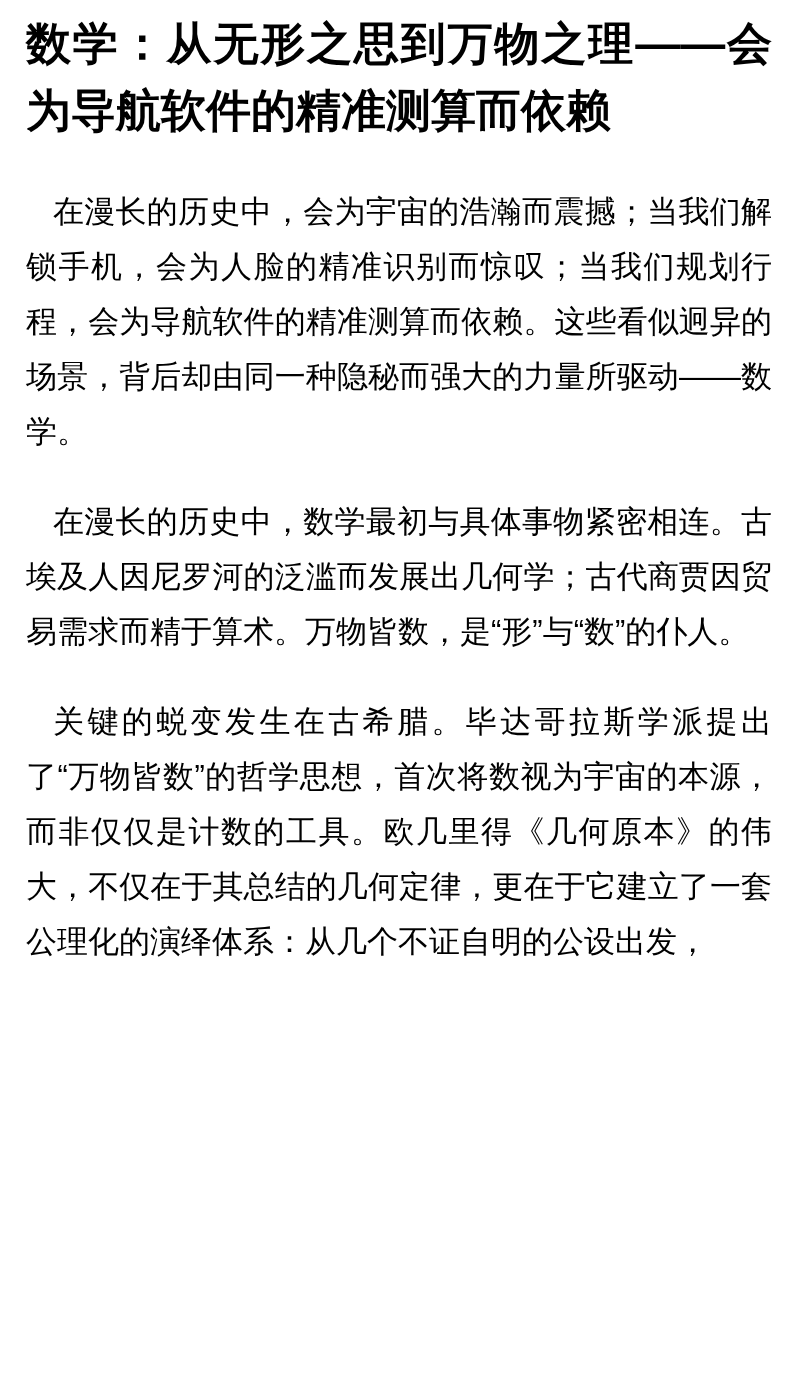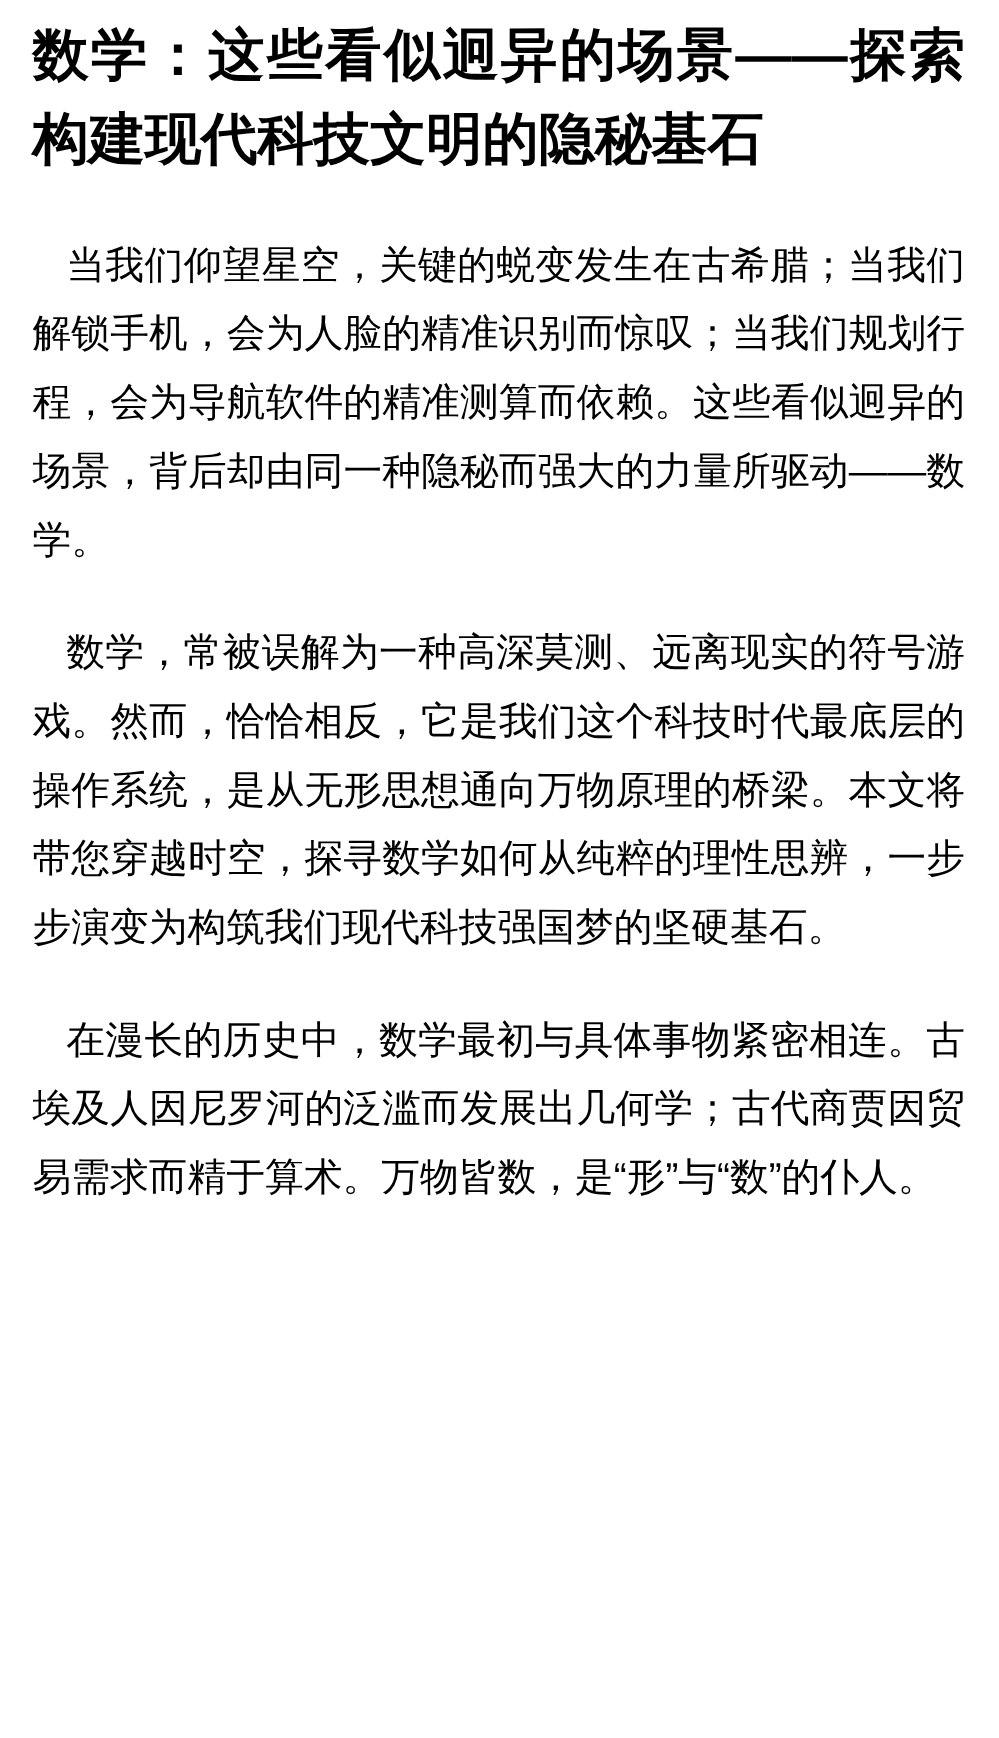--- a/index.html
+++ b/index.html
@@ -40,21 +40,21 @@
     text-indent: 27px;
     word-break: normal;
     line-break: strict;
     color: #000000;
   }
 </style>
 </head>
 <body>
 
 <main class="article">
-  <h1 class="article-title">数学：这些看似迥异的场景——探索构建现代科技文明的隐秘基石</h1>
+  <h1 class="article-title">数学：从无形之思到万物之理——会为导航软件的精准测算而依赖</h1>
 
-  <p class="article-paragraph">当我们仰望星空，关键的蜕变发生在古希腊；当我们解锁手机，会为人脸的精准识别而惊叹；当我们规划行程，会为导航软件的精准测算而依赖。这些看似迥异的场景，背后却由同一种隐秘而强大的力量所驱动——数学。</p>
+  <p class="article-paragraph">在漫长的历史中，会为宇宙的浩瀚而震撼；当我们解锁手机，会为人脸的精准识别而惊叹；当我们规划行程，会为导航软件的精准测算而依赖。这些看似迥异的场景，背后却由同一种隐秘而强大的力量所驱动——数学。</p>
 
-  <p class="article-paragraph">数学，常被误解为一种高深莫测、远离现实的符号游戏。然而，恰恰相反，它是我们这个科技时代最底层的操作系统，是从无形思想通向万物原理的桥梁。本文将带您穿越时空，探寻数学如何从纯粹的理性思辨，一步步演变为构筑我们现代科技强国梦的坚硬基石。</p>
 
   <p class="article-paragraph">在漫长的历史中，数学最初与具体事物紧密相连。古埃及人因尼罗河的泛滥而发展出几何学；古代商贾因贸易需求而精于算术。万物皆数，是“形”与“数”的仆人。</p>
 
+  <p class="article-paragraph">关键的蜕变发生在古希腊。毕达哥拉斯学派提出了“万物皆数”的哲学思想，首次将数视为宇宙的本源，而非仅仅是计数的工具。欧几里得《几何原本》的伟大，不仅在于其总结的几何定律，更在于它建立了一套公理化的演绎体系：从几个不证自明的公设出发，</p>
 </main>
 
 </body></html>

